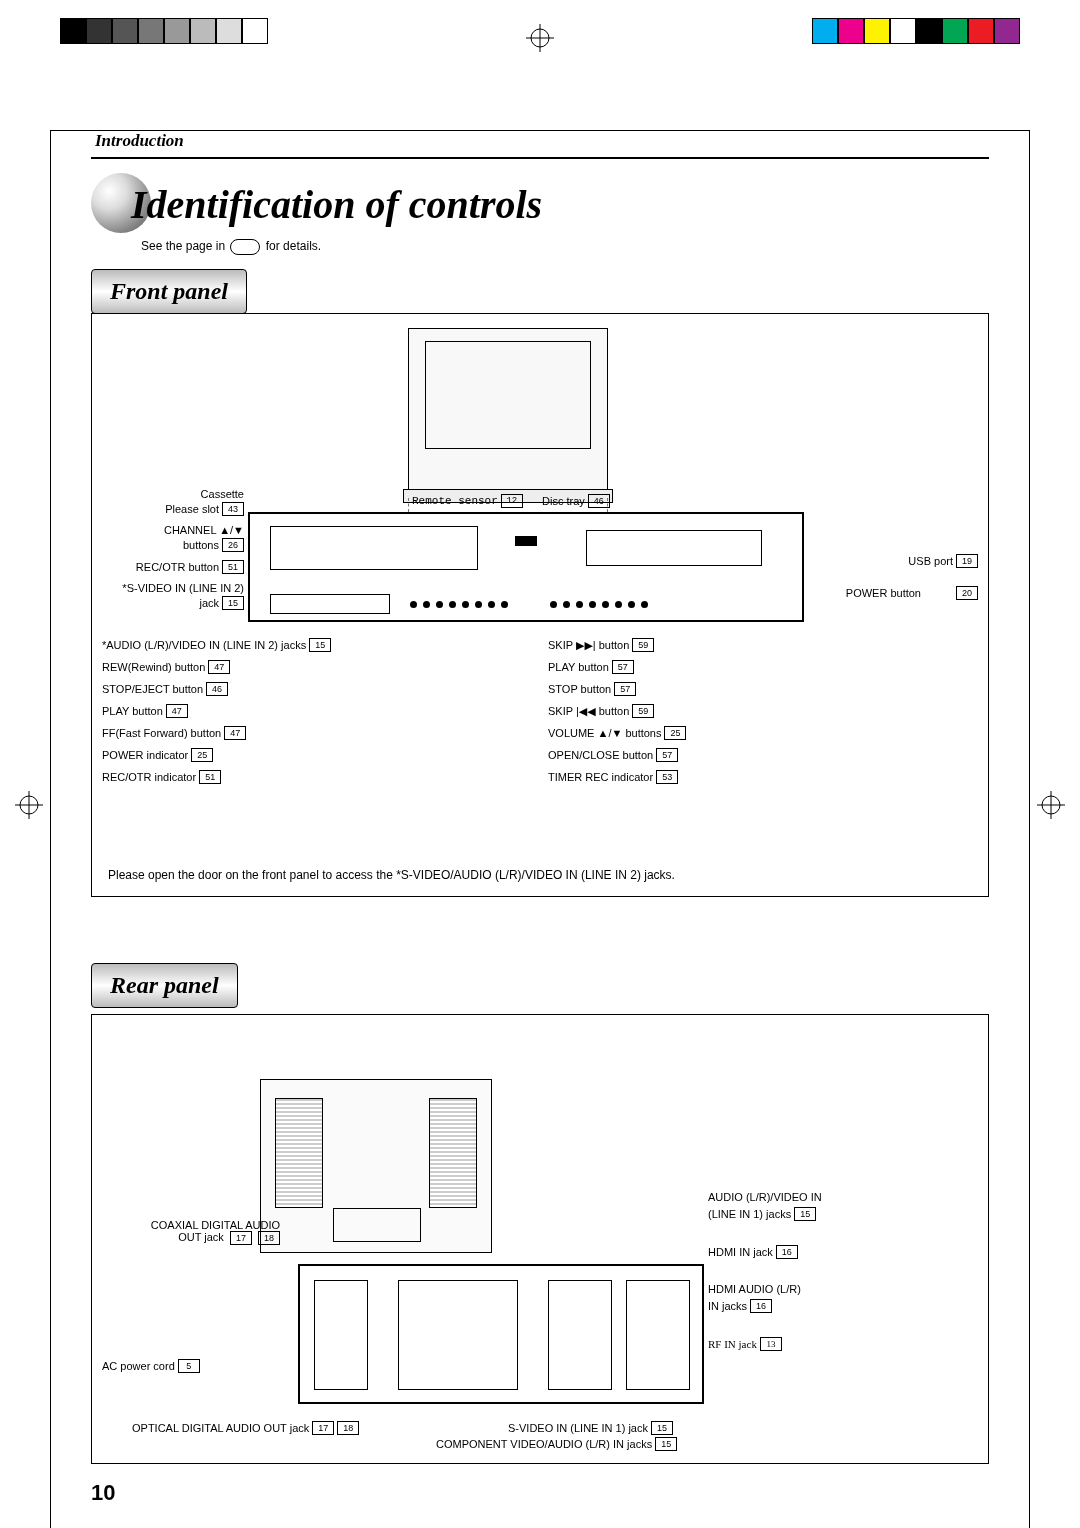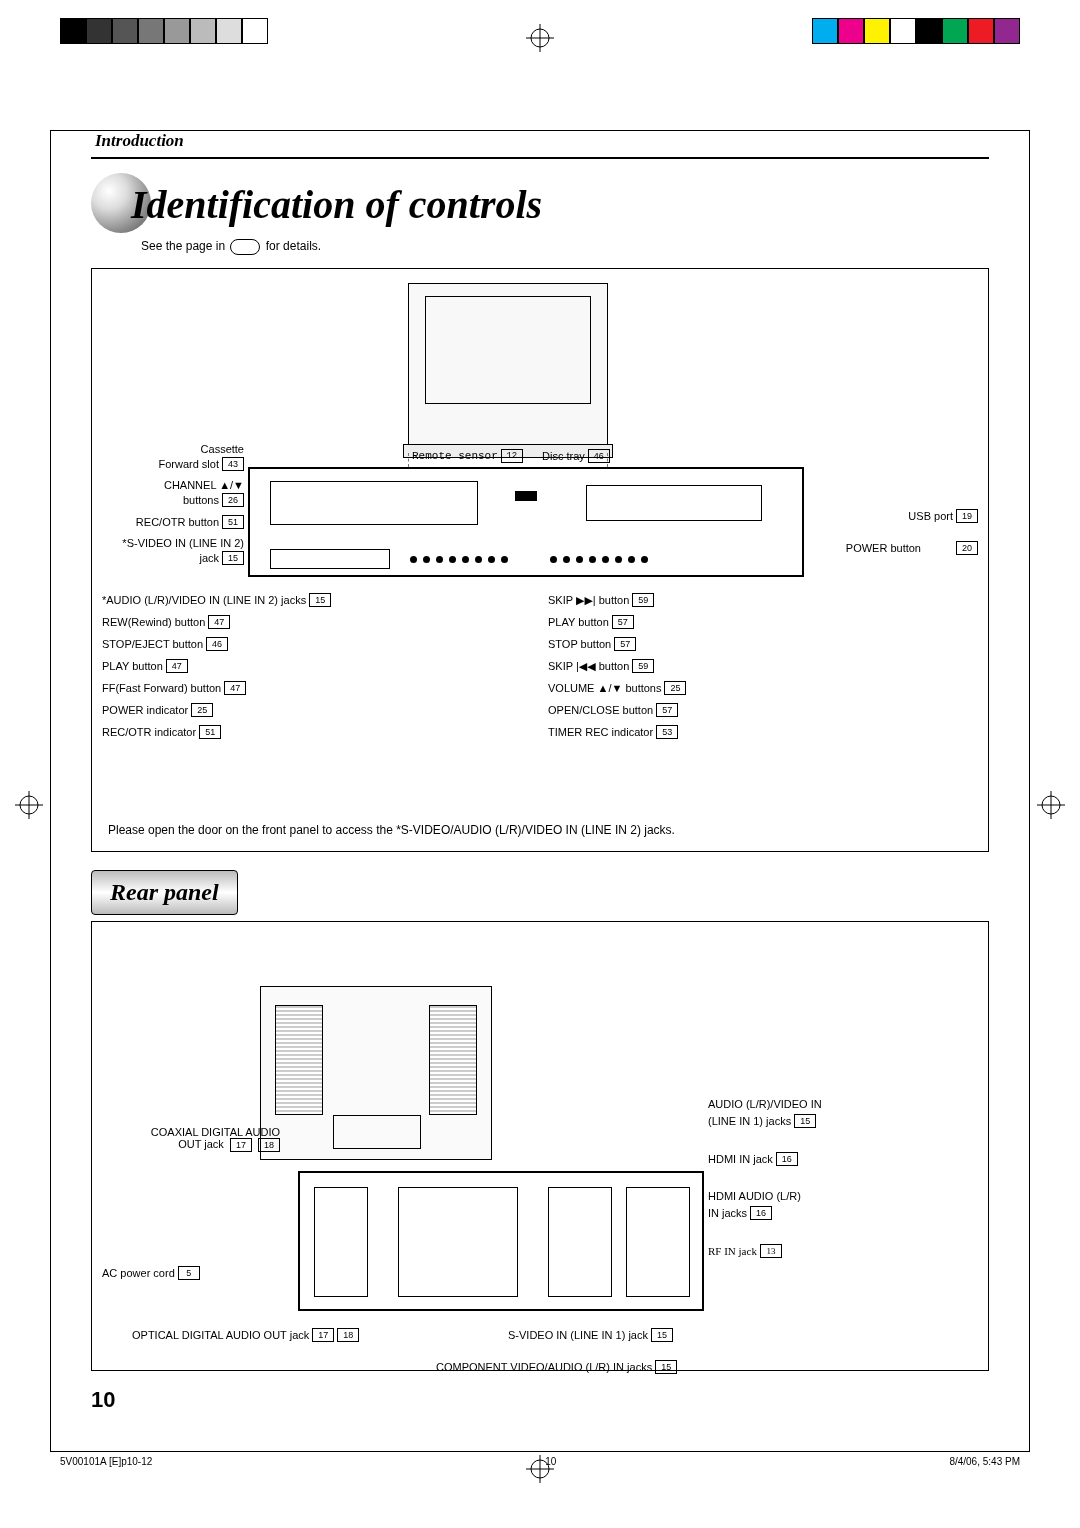--- a/index.html
+++ b/index.html
@@ -32,21 +32,21 @@
   .deck { position: absolute; left: 140px; top: 184px; width: 556px; height: 110px; border: 2px solid #000; }
   .deck-slot { position: absolute; left: 20px; top: 12px; width: 208px; height: 44px; border: 1px solid #000; background: #fff; }
   .deck-panel { position: absolute; left: 20px; top: 80px; width: 120px; height: 20px; border: 1px solid #000; }
   .deck-ctrls { position: absolute; left: 160px; top: 78px; width: 360px; height: 24px; display: flex; align-items: center; gap: 6px; }
   .ctrl-dot { width: 7px; height: 7px; border-radius: 50%; background: #000; }
   .deck-tray { position: absolute; right: 40px; top: 16px; width: 176px; height: 36px; border: 1px solid #000; }
   .deck-sensor { position: absolute; left: 265px; top: 22px; width: 22px; height: 10px; border: 1px solid #000; background: #000; }
   .label-row { position: absolute; display: flex; align-items: center; font-size: 11px; white-space: nowrap; }
   .ref-box { display: inline-flex; align-items: center; justify-content: center; border: 1px solid #000; min-width: 22px; height: 14px; font-size: 9px; padding: 0 2px; margin-left: 3px; }
   .front-note { font-size: 12px; margin-top: 10px; }
-  .rear-top { display: flex; align-items: flex-start; gap: 20px; }
+  .rear-top { display: flex; align-items: flex-start; gap: 20px; margin-top: 48px; }
   .rear-infobox { border: 1px solid #000; padding: 6px 10px; font-size: 12px; flex: 1; display: flex; gap: 10px; align-items: center; }
   .jack-icon { width: 48px; height: 52px; border: 1px solid #000; background: #f0f0f0; flex-shrink: 0; }
   .rear-tv { position: absolute; left: 152px; top: 50px; width: 232px; height: 174px; border: 1px solid #000; background: #fafafa; }
   .rear-speaker-l, .rear-speaker-r { position: absolute; top: 18px; width: 48px; height: 110px; border: 1px solid #000; background: repeating-linear-gradient(#ccc, #ccc 2px, #fff 2px, #fff 4px); }
   .rear-speaker-l { left: 14px; }
   .rear-speaker-r { right: 14px; }
   .rear-panel-body { position: absolute; left: 190px; top: 235px; width: 406px; height: 140px; border: 2px solid #000; }
   .port-group { position: absolute; border: 1px solid #000; }
   .page-no { font-weight: bold; font-size: 22px; padding: 16px 0 8px 0; }
   .footer { display: flex; justify-content: space-between; font-size: 10px; padding: 4px 60px 20px 60px; }
@@ -109,20 +109,21 @@
       <div class="sphere"></div>
       <div class="title-text">Identification of controls</div>
     </div>
     <div class="subnote">
       <span>See the page in</span>
       <span class="page-box"></span>
       <span>for details.</span>
     </div>
 
     
+    <span class="panel-tag">Front panel</span>
     <div class="panel-box">
       <div class="front-diagram">
 
         <div class="tv-img">
           <div class="tv-screen"></div>
           <div class="tv-base"></div>
         </div>
         <div class="proj-lines" style="left:300px; top:170px; width:200px; height:14px;"></div>
 
         <div class="deck">
@@ -158,21 +159,21 @@
         <div class="label-row" style="left:434px; top:166px;">
           <span>Disc tray</span>
             <span class="ref-box">46</span>
         </div>
 
         <div id="front-left">
             <div class="label-row" style="right: calc(100% - 136px); top: 160px; justify-content: flex-end;">
               <span>Cassette</span>
             </div>
             <div class="label-row" style="right: calc(100% - 136px); top: 174px; justify-content: flex-end;">
-              <span>Forward slot</span>
+              <span>Please slot</span>
               <span class="ref-box">43</span>
             </div>
             <div class="label-row" style="right: calc(100% - 136px); top: 196px; justify-content: flex-end;">
               <span>CHANNEL ▲/▼</span>
             </div>
             <div class="label-row" style="right: calc(100% - 136px); top: 210px; justify-content: flex-end;">
               <span>buttons</span>
               <span class="ref-box">26</span>
             </div>
             <div class="label-row" style="right: calc(100% - 136px); top: 232px; justify-content: flex-end;">
@@ -321,21 +322,21 @@
 
         <div class="label-row" style="left:24px; top:392px;">
           <span>OPTICAL DIGITAL AUDIO OUT jack</span>
           <span class="ref-box">17</span>
           <span class="ref-box">18</span>
         </div>
         <div class="label-row" style="left:400px; top:392px;">
           <span>S-VIDEO IN (LINE IN 1) jack</span>
             <span class="ref-box">15</span>
         </div>
-        <div class="label-row" style="left:328px; top:424px;">
+        <div class="label-row" style="left:328px; top:408px;">
           <span>COMPONENT VIDEO/AUDIO (L/R) IN jacks</span>
             <span class="ref-box">15</span>
         </div>
       </div>
     </div>
 
     <div class="page-no">10</div>
   </div>
 
   <div class="reg-bottom">

